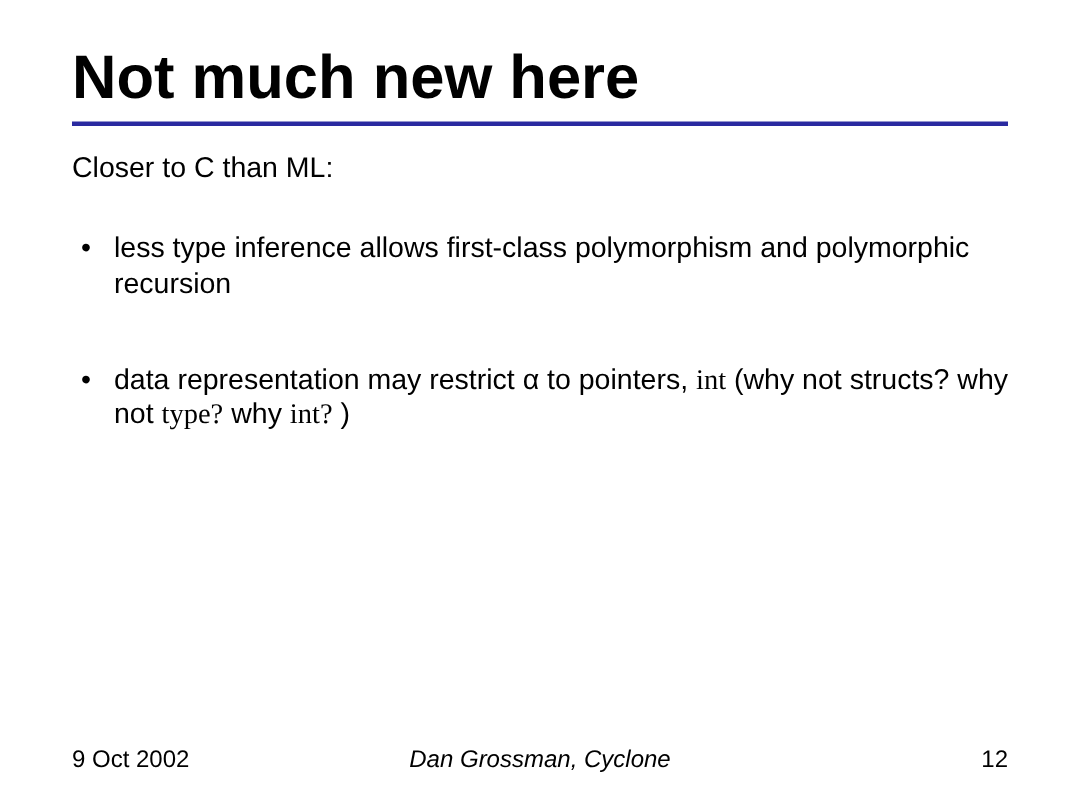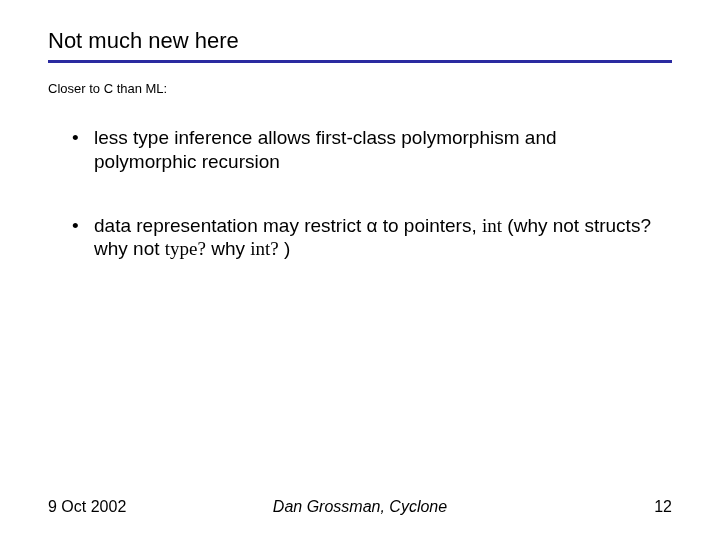--- a/index.html
+++ b/index.html
@@ -13,37 +13,37 @@
     overflow: hidden;
   }
   .slide {
     box-sizing: border-box;
     width: 720px;
     height: 540px;
     padding: 28px 48px 0 48px;
     position: relative;
   }
   .title {
-    font-size: 22px;
-    font-weight: 400;
+    font-size: 41px;
+    font-weight: 700;
     margin: 0 0 6px 0;
   }
   .rule {
     border: none;
     border-top: 3px solid #2a2aa0;
     margin: 0 0 18px 0;
   }
   .subhead {
-    font-size: 13px;
+    font-size: 19px;
     margin: 0 0 30px 0;
   }
   ul.bullets {
     list-style: none;
     padding: 0;
-    margin: 18px;
+    margin: 0;
   }
   ul.bullets li {
     font-size: 19px;
     line-height: 1.25;
     padding-left: 28px;
     position: relative;
     margin-bottom: 40px;
   }
   ul.bullets li::before {
     content: "•";

